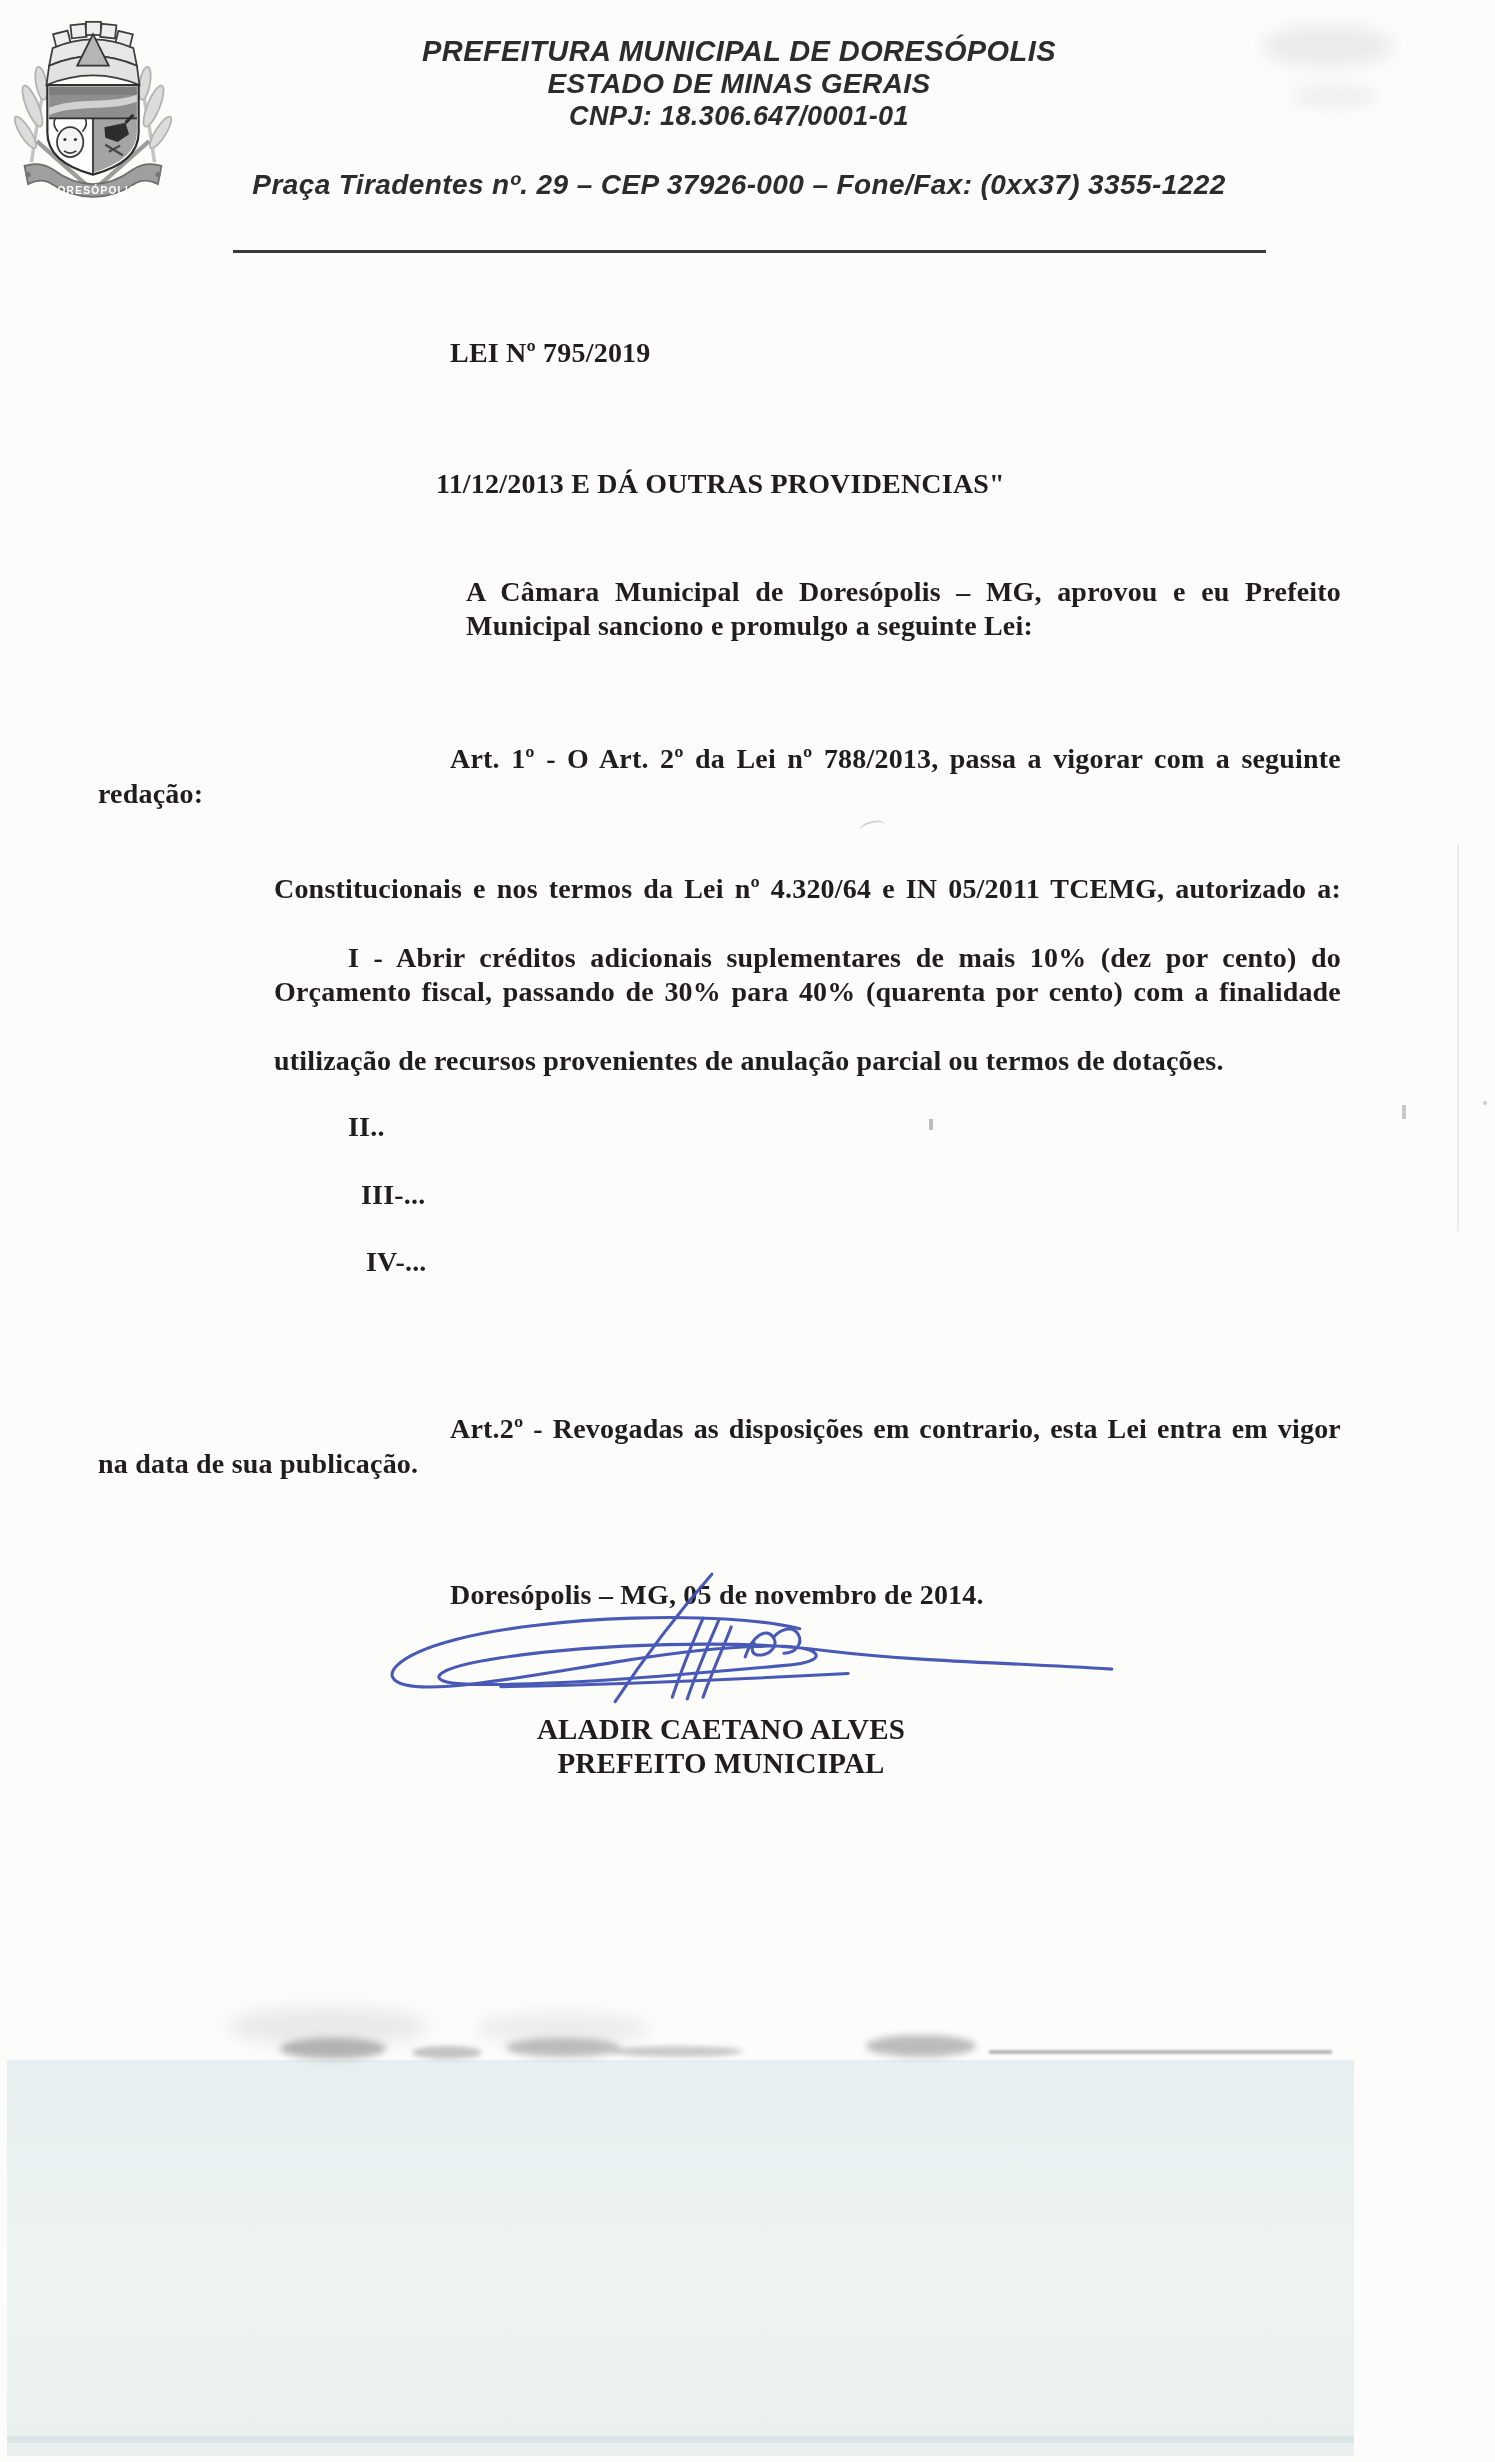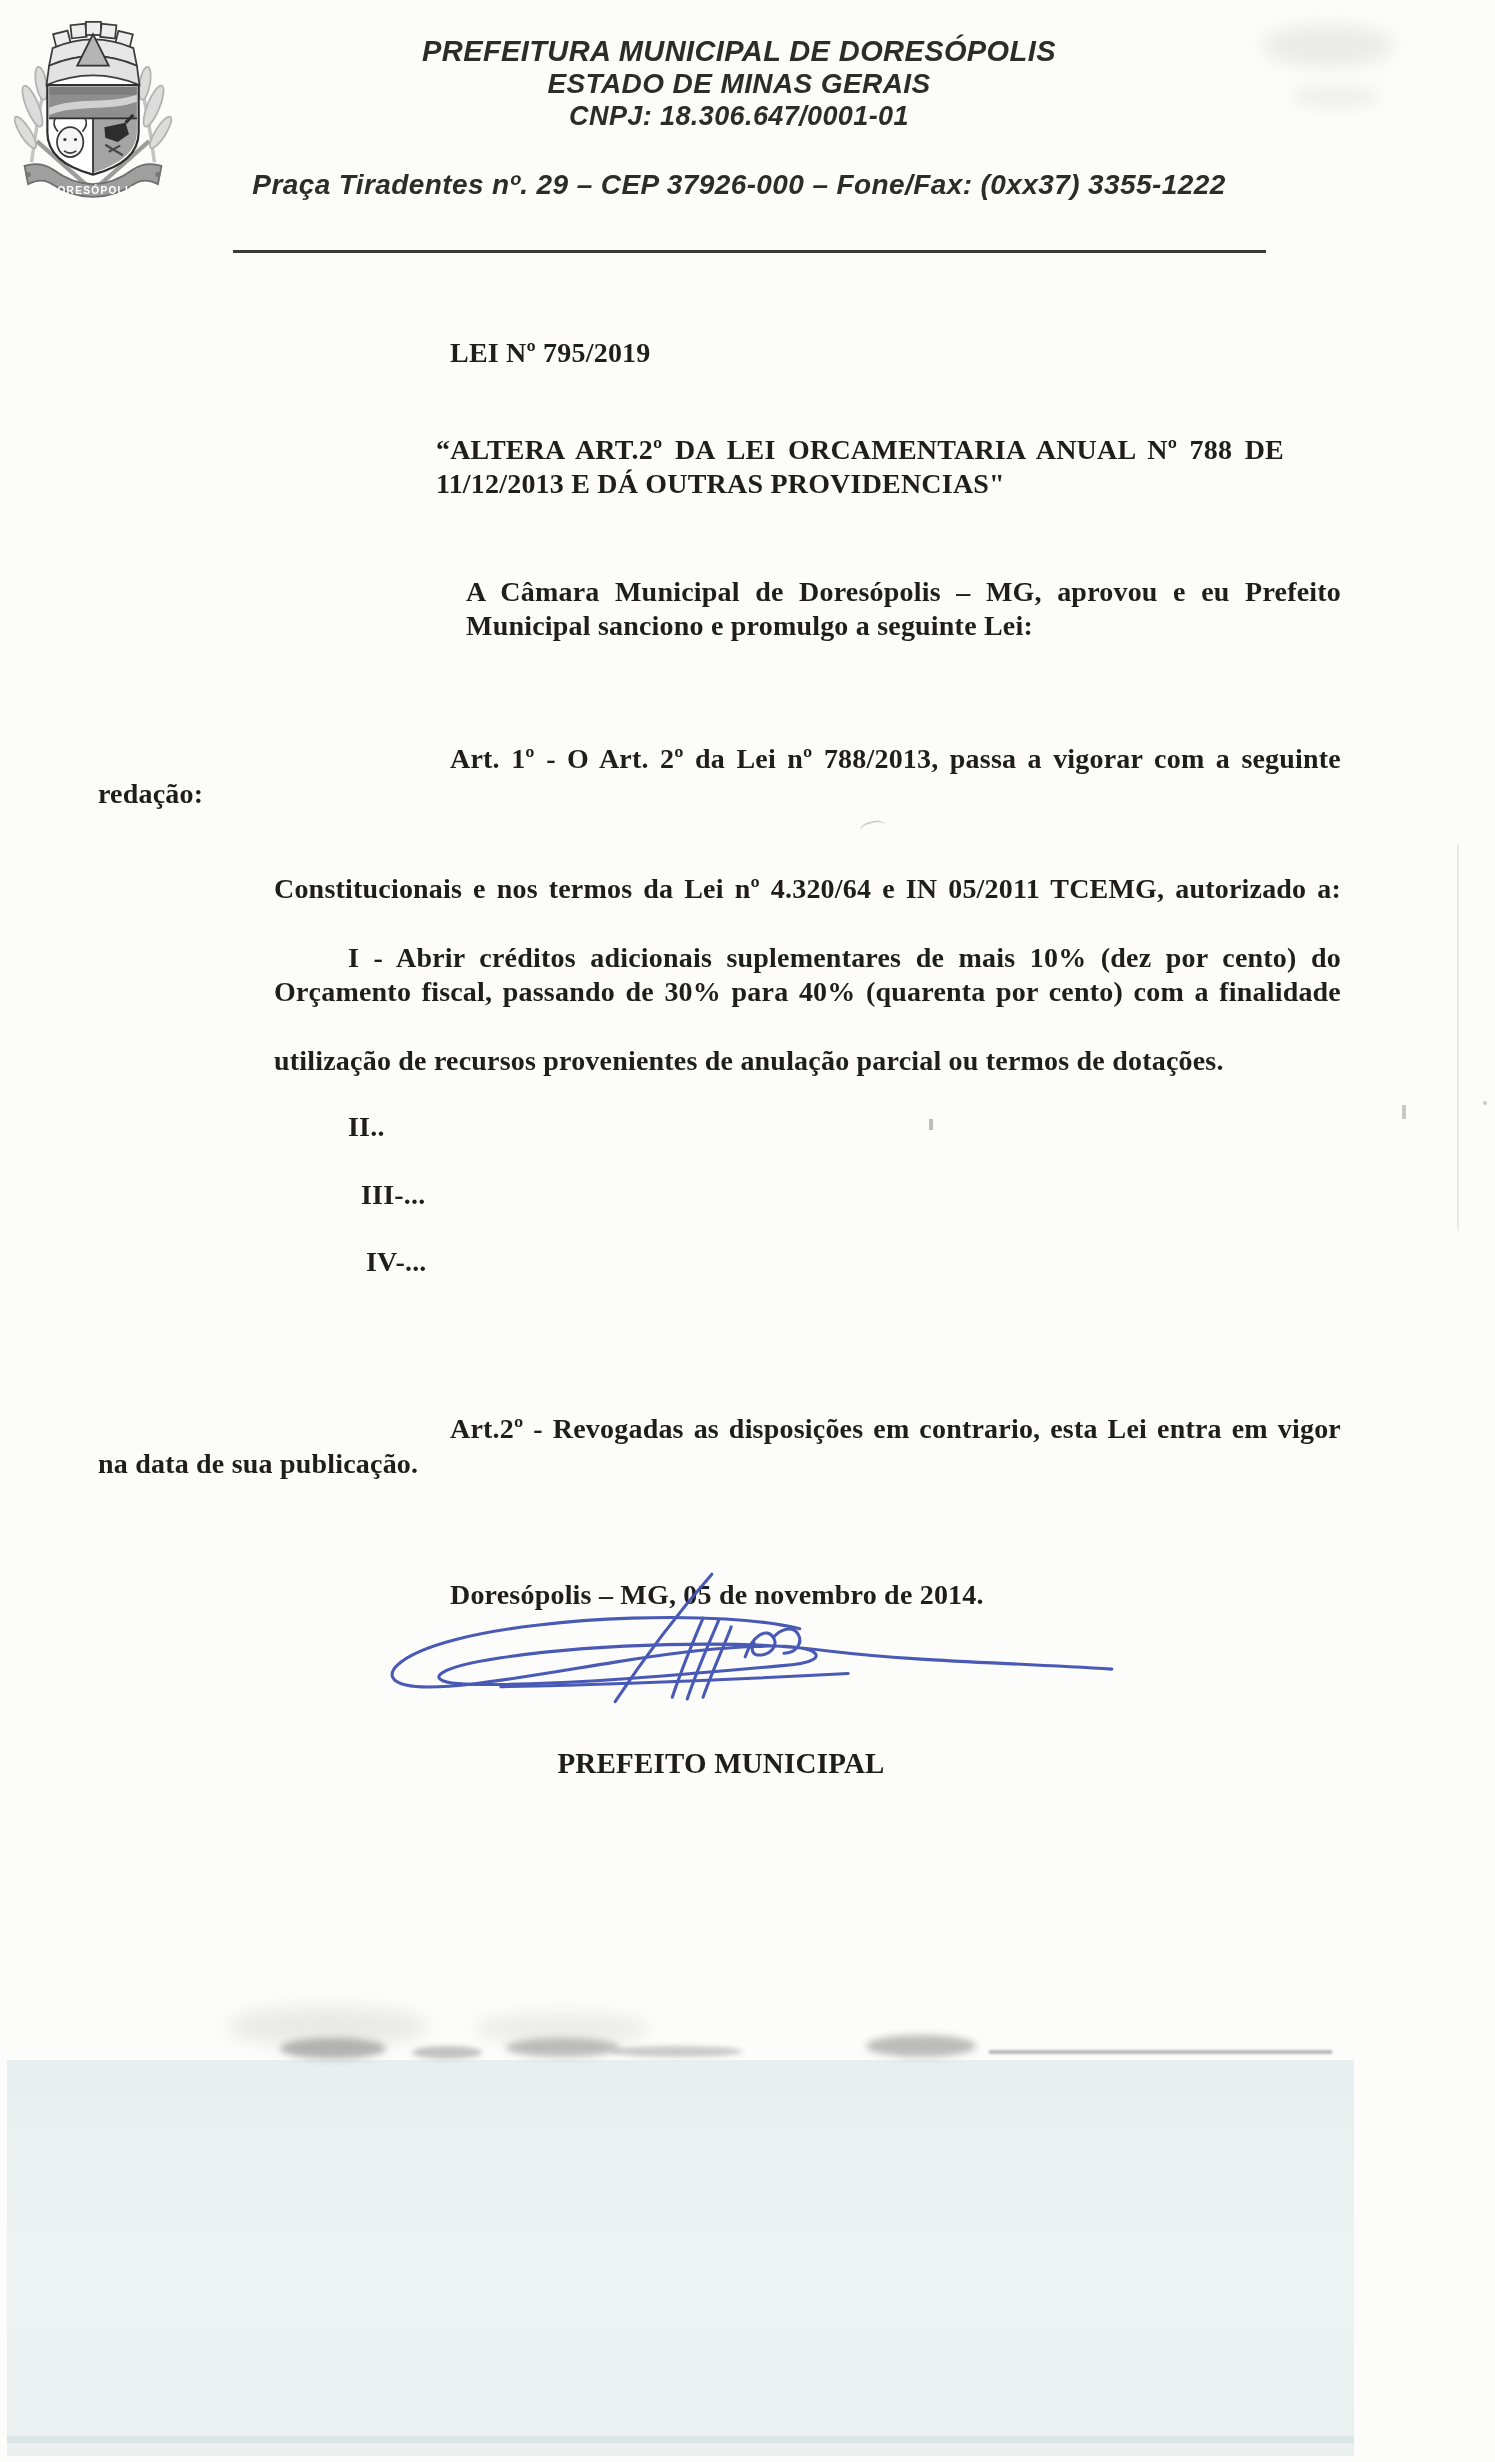--- a/index.html
+++ b/index.html
@@ -93,21 +93,20 @@
   </svg>
 
   <div class="hl" style="top:35px;font-size:29px">PREFEITURA MUNICIPAL DE DORESÓPOLIS</div>
   <div class="hl" style="top:68px">ESTADO DE MINAS GERAIS</div>
   <div class="hl" style="top:101px;font-size:27px">CNPJ: 18.306.647/0001-01</div>
   <div class="hl" style="top:169px">Praça Tiradentes nº. 29 – CEP 37926-000 – Fone/Fax: (0xx37) 3355-1222</div>
   <div class="rule"></div>
 
   <div class="bl" style="left:450px;top:337px">LEI Nº 795/2019</div>
 
-  <div class="bl just" style="left:436px;top:434px;width:848px">“ALTERA ART.2º DA LEI ORCAMENTARIA ANUAL Nº 788 DE</div>
   <div class="bl" style="left:436px;top:468px">11/12/2013 E DÁ OUTRAS PROVIDENCIAS"</div>
 
   <div class="bl just" style="left:466px;top:576px;width:875px">A Câmara Municipal de Doresópolis – MG, aprovou e eu Prefeito</div>
   <div class="bl" style="left:466px;top:610px">Municipal sanciono e promulgo a seguinte Lei:</div>
 
   <div class="bl just" style="left:450px;top:743px;width:891px">Art. 1º - O Art. 2º da Lei nº 788/2013, passa a vigorar com a seguinte</div>
   <div class="bl" style="left:98px;top:778px">redação:</div>
 
   <div class="bl just" style="left:274px;top:873px;width:1067px">Constitucionais e nos termos da Lei nº 4.320/64 e IN 05/2011 TCEMG, autorizado a:</div>
 
@@ -130,20 +129,21 @@
              C 60,131 70,115 150,103 C 260,87 420,82 520,95 C 630,108 720,108 845,116"></path>
     <path d="M 150,136 C 300,133 430,127 545,121"></path>
     <path d="M 280,153 C 315,100 355,48 390,8"></path>
     <path d="M 345,148 C 355,118 368,86 380,58"></path>
     <path d="M 362,150 C 372,120 386,88 398,60"></path>
     <path d="M 380,148 C 390,120 402,94 412,68"></path>
     <path d="M 428,102 C 436,78 452,68 460,80 C 466,90 456,100 444,100 C 436,100 434,94 438,86"></path>
     <path d="M 460,80 C 468,70 482,66 488,76 C 494,86 486,98 472,98"></path>
   </svg>
 
+  <div class="bl ctr" style="left:369px;top:1713px;width:704px;font-size:29px">ALADIR CAETANO ALVES</div>
   <div class="bl ctr" style="left:369px;top:1747px;width:704px;font-size:29px">PREFEITO MUNICIPAL</div>
 
   <div class="smudge" style="left:1262px;top:24.6px;width:132px;height:42px;background:#c9c9c9;filter:blur(8.8px);opacity:.35"></div>
   <div class="smudge" style="left:1291px;top:84px;width:88px;height:24.6px;background:#d4d4d4;filter:blur(7px);opacity:.3"></div>
   <div class="artifact" style="left:860px;top:821px;width:26px;height:12.3px;border-top:2.6px solid #9a9a9a;border-radius:50%;opacity:.45;transform:rotate(-12deg)"></div>
   <div class="artifact" style="left:929px;top:1119px;width:3.5px;height:11.4px;background:#6f6f6f;opacity:.45"></div>
   <div class="artifact" style="left:1402px;top:1105px;width:4.4px;height:14px;background:#7a7a7a;opacity:.4"></div>
   <div class="artifact" style="left:1483px;top:1101px;width:3.5px;height:3.5px;background:#8a8a8a;opacity:.4;border-radius:50%"></div>
   <div class="artifact" style="left:1457px;top:844px;width:1.8px;height:387px;background:#dedede;opacity:.6"></div>
 

